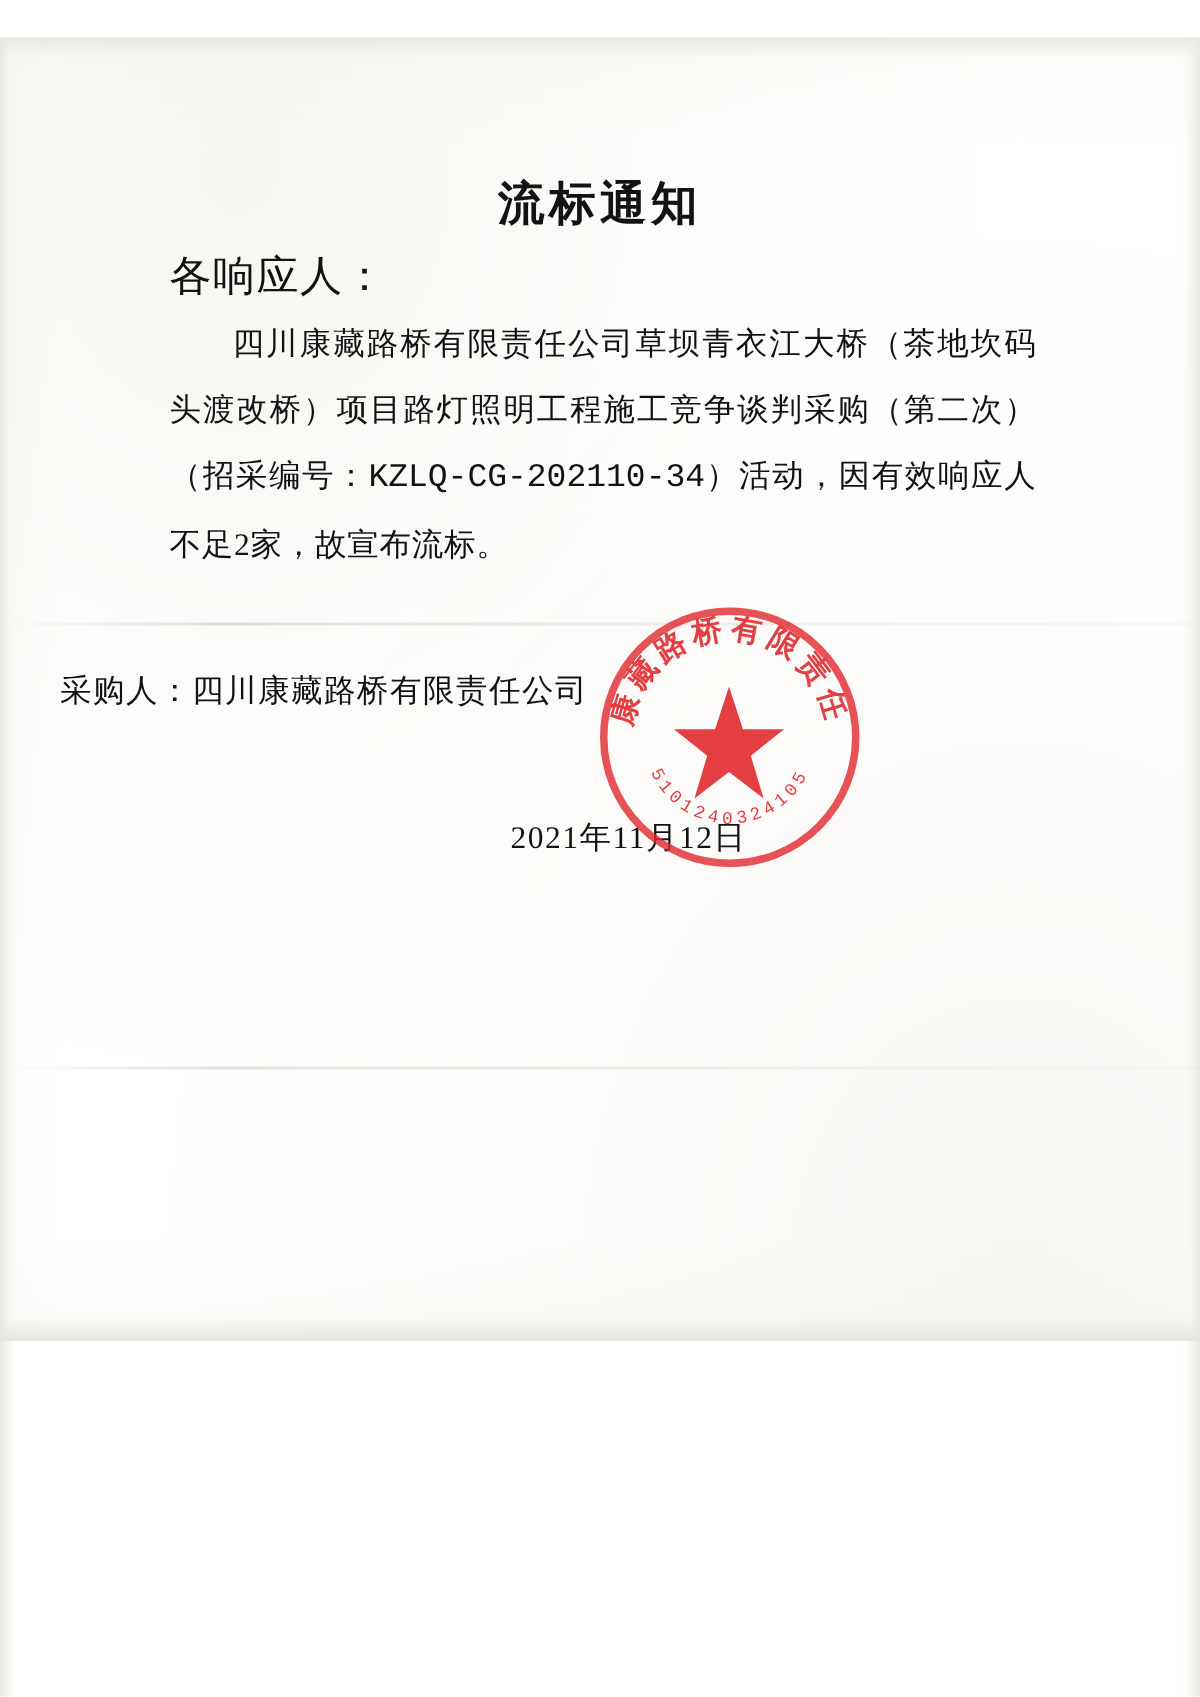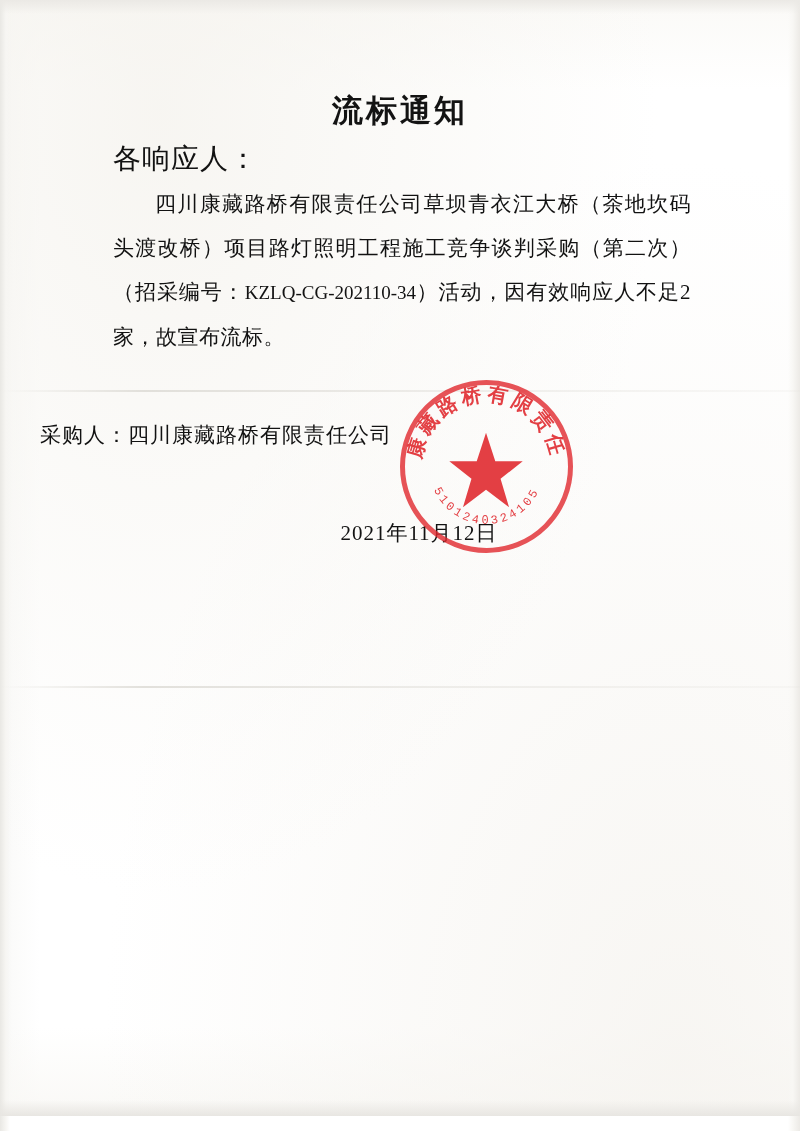--- a/index.html
+++ b/index.html
@@ -9,26 +9,27 @@
   body {
     width: 800px;
     height: 1131px;
     background: #ffffff;
     font-family: "Liberation Serif", serif;
     overflow: hidden;
   }
   .page {
     position: relative;
     width: 800px;
-    height: 1116px;
+    height: 869px;
     background:
       linear-gradient(90deg, #f2f2f0 0px, #fbfbfa 12px, #ffffff 40px),
       linear-gradient(180deg, #fafaf8 0px, #ffffff 30px),
       #fffefd;
     box-sizing: border-box;
+    margin-top: 25px;
   }
   
   .paper-shade {
     position: absolute;
     inset: 0;
     background:
       radial-gradient(ellipse at 20% 10%, rgba(245,243,238,0.8) 0%, rgba(255,255,255,0) 55%),
       radial-gradient(ellipse at 85% 95%, rgba(246,244,240,0.85) 0%, rgba(255,255,255,0) 60%),
       linear-gradient(180deg, rgba(250,249,246,0.9) 0%, rgba(255,255,255,0) 8%, rgba(255,255,255,0) 92%, rgba(249,248,245,0.9) 100%);
     pointer-events: none;
@@ -106,22 +107,22 @@
     line-height: 44px;
     color: #121212;
     letter-spacing: 0.5px;
     text-align: justify;
   }
   .body-block p {
     margin: 0;
     text-indent: 42px;
   }
   .mono-id {
-    font-family: Liberation Serif, serif;
-    font-size: 19px;
+    font-family: Liberation Mono, monospace;
+    font-size: 22px;
     letter-spacing: 0px;
   }
 
   .signature {
     position: absolute;
     top: 421px;
     left: 0;
     width: 800px;
     text-align: left;
     font-size: 21px;

